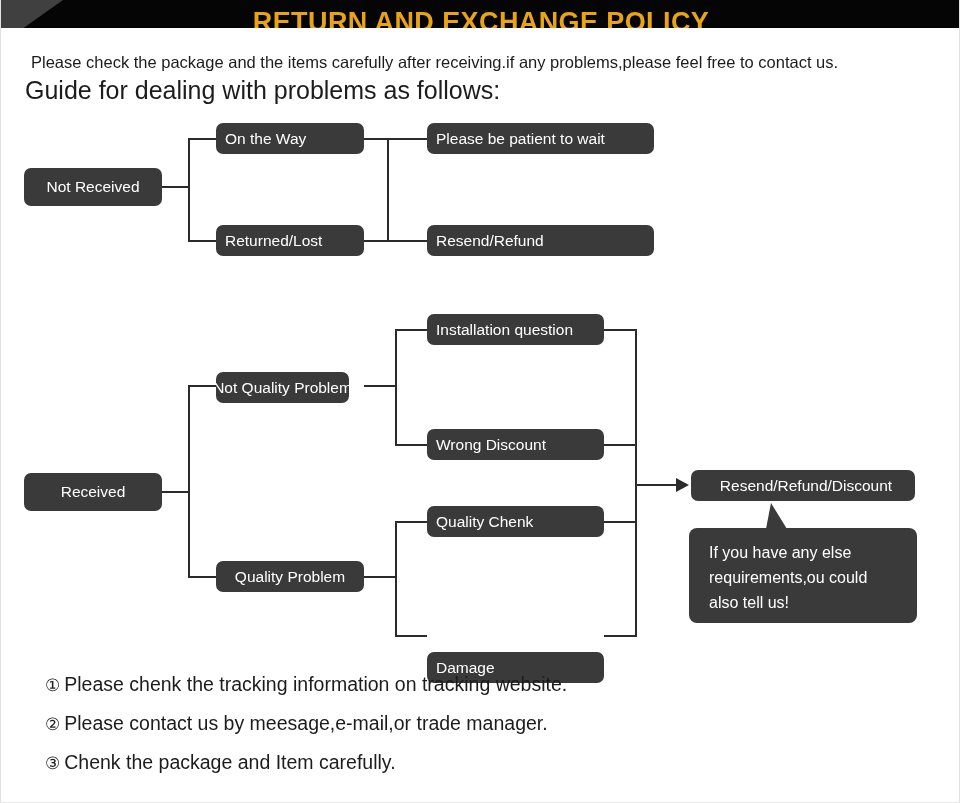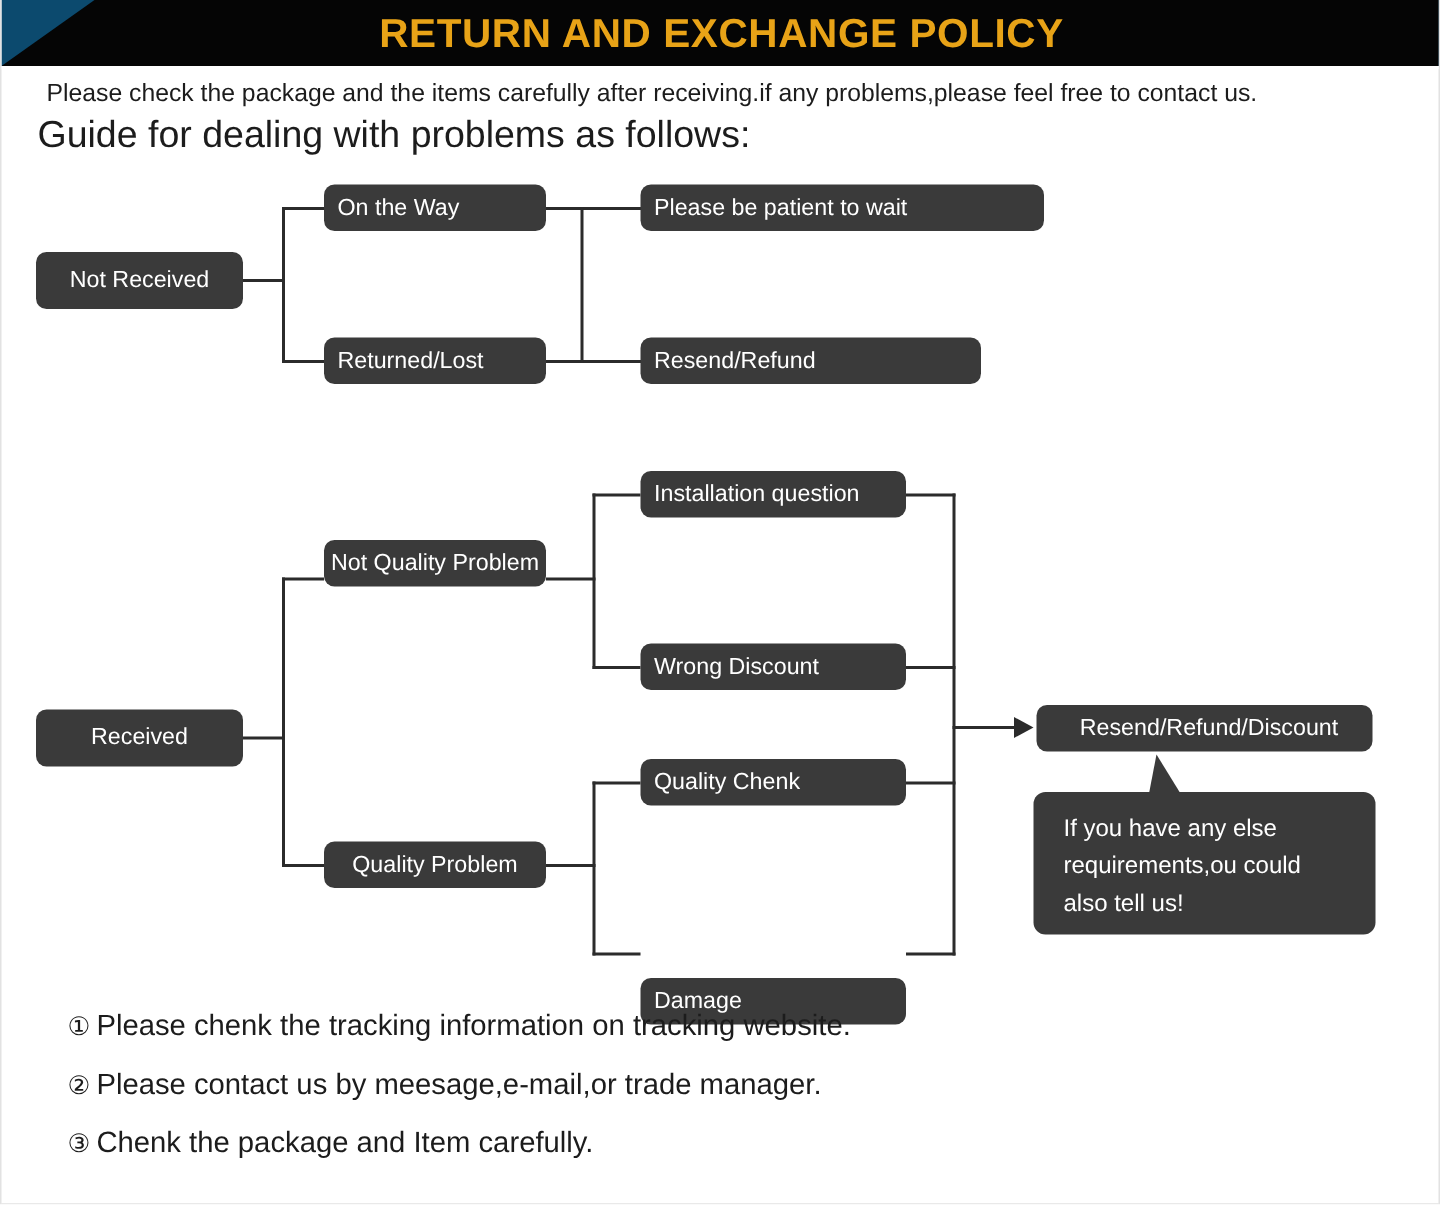--- a/index.html
+++ b/index.html
@@ -22,22 +22,22 @@
     border-right: 1px solid #e2e2e2;
     border-bottom: 1px solid #e9e9e9;
   }
 
   
   #banner {
     position: absolute;
     left: 0;
     top: 0;
     width: 960px;
-    height: 44px;
-    background: #0c4a6e;
+    height: 28px;
+    background: #404040;
     overflow: hidden;
   }
   #banner-black {
     position: absolute;
     left: 0;
     top: 0;
     width: 960px;
     height: 44px;
     background: #050505;
     clip-path: polygon(62px 0, 960px 0, 960px 44px, 898px 44px, 898px 44px, 0 44px, 62px 0);
@@ -176,36 +176,36 @@
     <div class="hline" style="left:187px; top:138px; width:28px;"></div>
     <div class="hline" style="left:187px; top:240px; width:28px;"></div>
 
     <div class="node" style="left:215px; top:123px; width:148px; height:31px;">On the Way</div>
     <div class="node" style="left:215px; top:225px; width:148px; height:31px;">Returned/Lost</div>
 
     <div class="hline" style="left:363px; top:138px; width:70px;"></div>
     <div class="hline" style="left:363px; top:240px; width:70px;"></div>
     <div class="vline" style="left:386px; top:138px; height:104px;"></div>
 
-    <div class="node" style="left:426px; top:123px; width:269px; height:31px;">Please be patient to wait</div>
+    <div class="node" style="left:426px; top:123px; width:227px; height:31px;">Please be patient to wait</div>
     <div class="node" style="left:426px; top:225px; width:227px; height:31px;">Resend/Refund</div>
   </div>
 
   <div>
 
     <div class="node center" style="left:23px; top:473px; width:138px; height:38px;">Received</div>
 
     <div class="hline" style="left:161px; top:491px; width:27px;"></div>
 
     <div class="vline" style="left:187px; top:385px; height:192px;"></div>
 
     <div class="hline" style="left:187px; top:385px; width:28px;"></div>
     <div class="hline" style="left:187px; top:576px; width:28px;"></div>
 
-    <div class="node center" style="left:215px; top:360px; width:148px; height:31px;">Not Quality Problem</div>
+    <div class="node center" style="left:215px; top:372px; width:133px; height:31px;">Not Quality Problem</div>
     <div class="node center" style="left:215px; top:561px; width:148px; height:31px;">Quality Problem</div>
 
     <div class="hline" style="left:363px; top:385px; width:33px;"></div>
     <div class="vline" style="left:394px; top:329px; height:117px;"></div>
     <div class="hline" style="left:394px; top:329px; width:32px;"></div>
     <div class="hline" style="left:394px; top:444px; width:32px;"></div>
 
     <div class="hline" style="left:363px; top:576px; width:33px;"></div>
     <div class="vline" style="left:394px; top:521px; height:116px;"></div>
     <div class="hline" style="left:394px; top:521px; width:32px;"></div>

